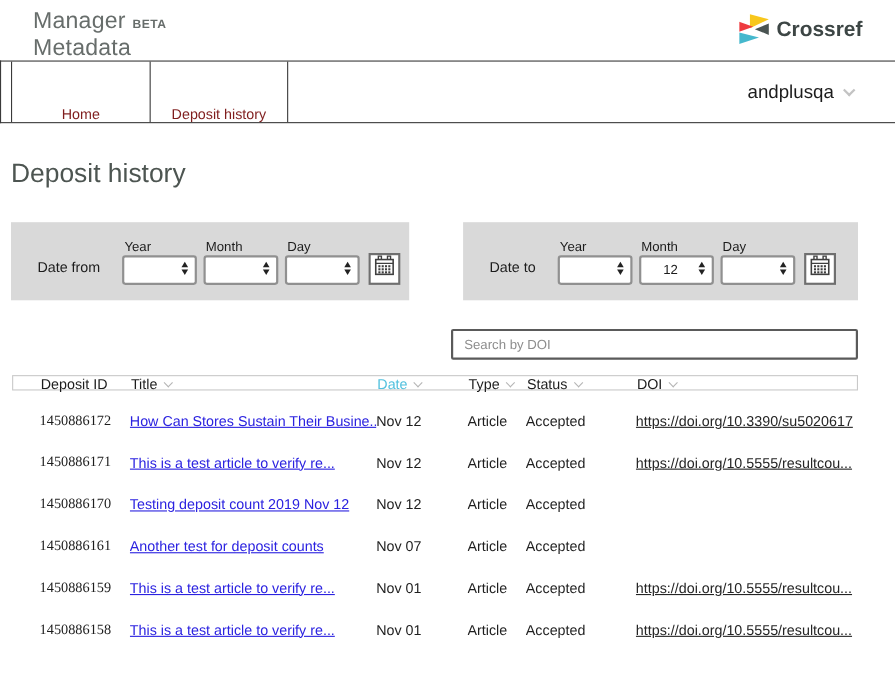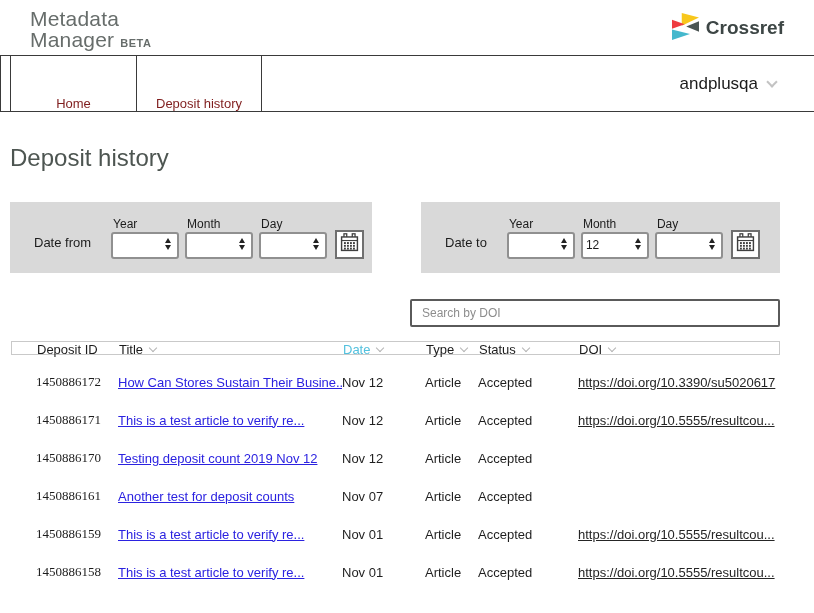--- a/index.html
+++ b/index.html
@@ -50,21 +50,21 @@
   .filter-box {
     background: #d9d9d9; height: 71px; display: flex; align-items: center; padding: 0 12px 0 24px;
   }
   .filter-box.from { width: 362px; }
   .filter-box.to   { width: 359px; margin-right: 24px; }
   .filter-label { font-size: 13px; color: #1c1c1c; margin-right: 20px; white-space: nowrap; padding-top: 10px; }
   .field { margin-right: 6px; }
   .field-label { font-size: 12px; color: #1c1c1c; margin: 0 0 1px 2px; }
   .sel {
     width: 68px; height: 27px; background: #fff; border: 2px solid #909090; border-radius: 3px;
-    position: relative; display: flex; align-items: center; padding-left: 3px; cursor: pointer;
+    position: relative; display: flex; align-items: center; padding-left: 20px; cursor: pointer;
   }
   .sel-value { font-size: 12px; color: #1c1c1c; }
   .stepper { position: absolute; right: 6px; top: 4px; display: flex; flex-direction: column; align-items: center; }
   .tri-up { width: 0; height: 0; border-left: 3.5px solid transparent; border-right: 3.5px solid transparent; border-bottom: 5px solid #222; margin-bottom: 2.5px; }
   .tri-dn { width: 0; height: 0; border-left: 3.5px solid transparent; border-right: 3.5px solid transparent; border-top: 5px solid #222; }
   .cal-btn {
     width: 29px; height: 29px; background: #fff; border: 2px solid #6f6f6f;
     display: flex; align-items: center; justify-content: center; margin-top: 13px; margin-left: 2px; cursor: pointer;
   }
   .fields-row { display: flex; align-items: flex-start; }
@@ -98,25 +98,25 @@
   .title-link { color: #2b22e0; text-decoration: underline; cursor: pointer; }
   .doi-link { color: #252525; text-decoration: underline; cursor: pointer; }
 </style>
 </head>
 <body>
 
 <div class="page">
 
   <div class="top-header">
     <div class="app-logo">
-      <div>Metadata</div>
       <div>
         <span>Manager</span>
         <span class="beta">BETA</span>
       </div>
+      <div>Metadata</div>
     </div>
     <div class="brand">
       <span>
         <svg width="27" height="36" viewBox="0 0 36 40">
           <polygon points="13,0 36,6 13,17" fill="#f8c71c"></polygon>
           <polygon points="0,9 17,15 0,21" fill="#ee3b40"></polygon>
           <polygon points="36,11 19,18 36,25" fill="#4a5452"></polygon>
           <polygon points="0,22 24,28 0,36" fill="#45b8cd"></polygon>
         </svg>
       </span>

